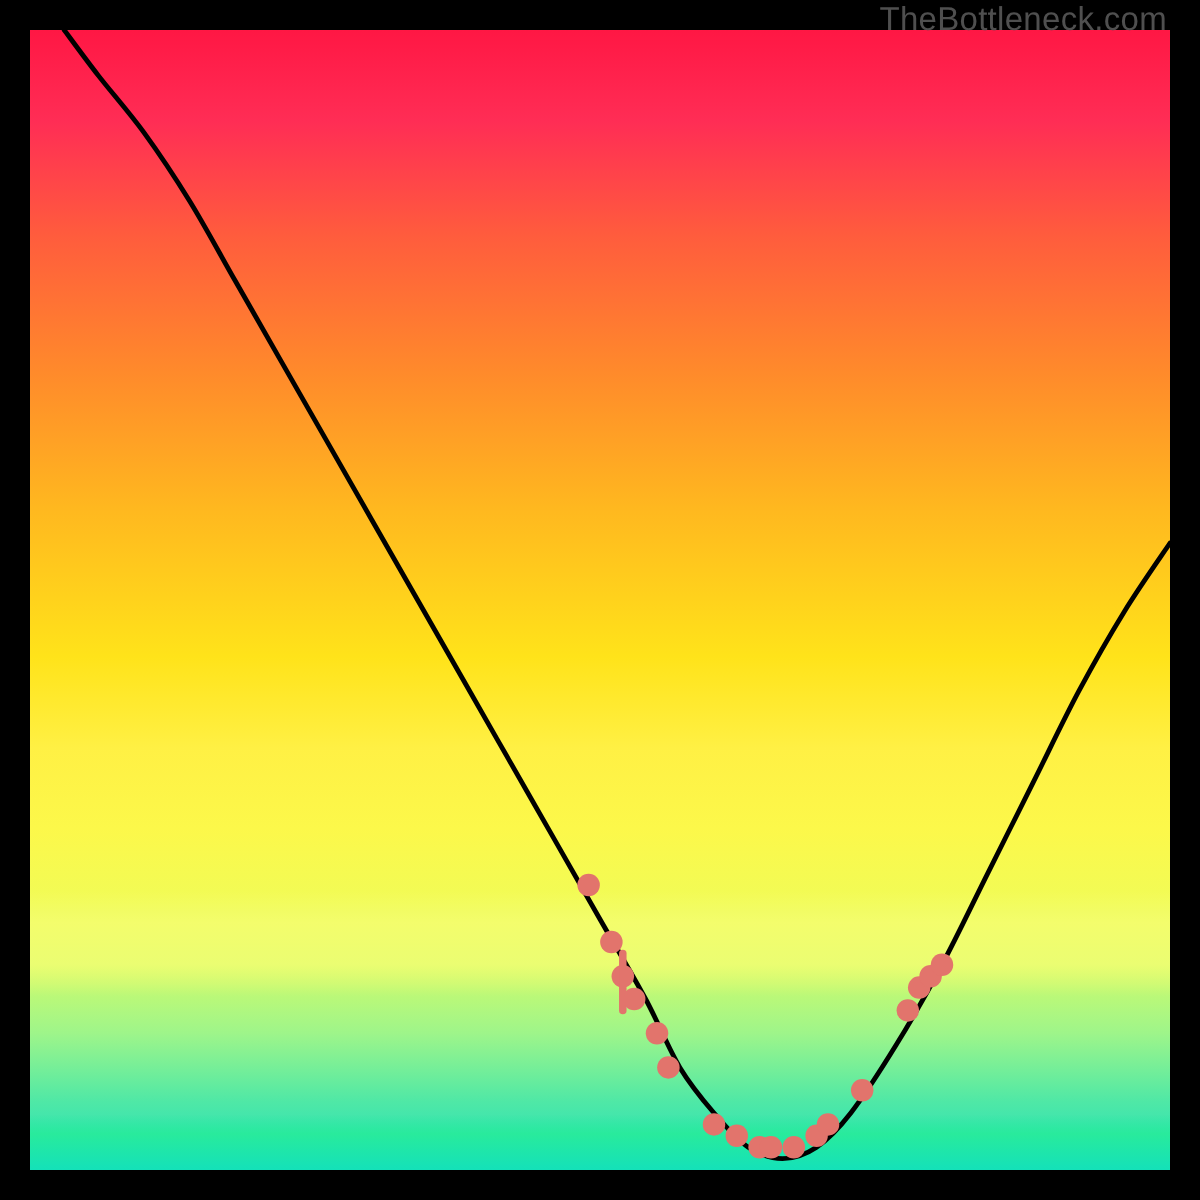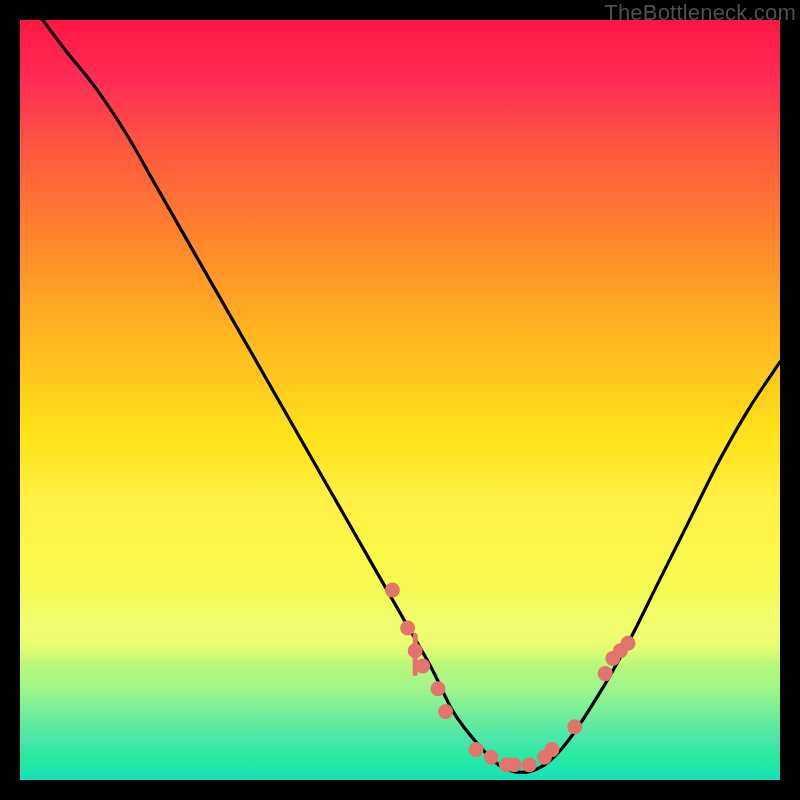--- a/index.html
+++ b/index.html
@@ -63,21 +63,21 @@
   svg.chart {
     position: absolute;
     left: 0;
     top: 0;
     width: 760px;
     height: 760px;
   }
   .watermark {
     position: absolute;
     top: 0px;
-    right: 4px;
+    right: 22px;
     color: #4f4f4f;
     font-size: 22px;
     font-weight: 500;
     letter-spacing: 0.2px;
   }
 </style>
 </head>
 <body>
 
 <div class="frame">

